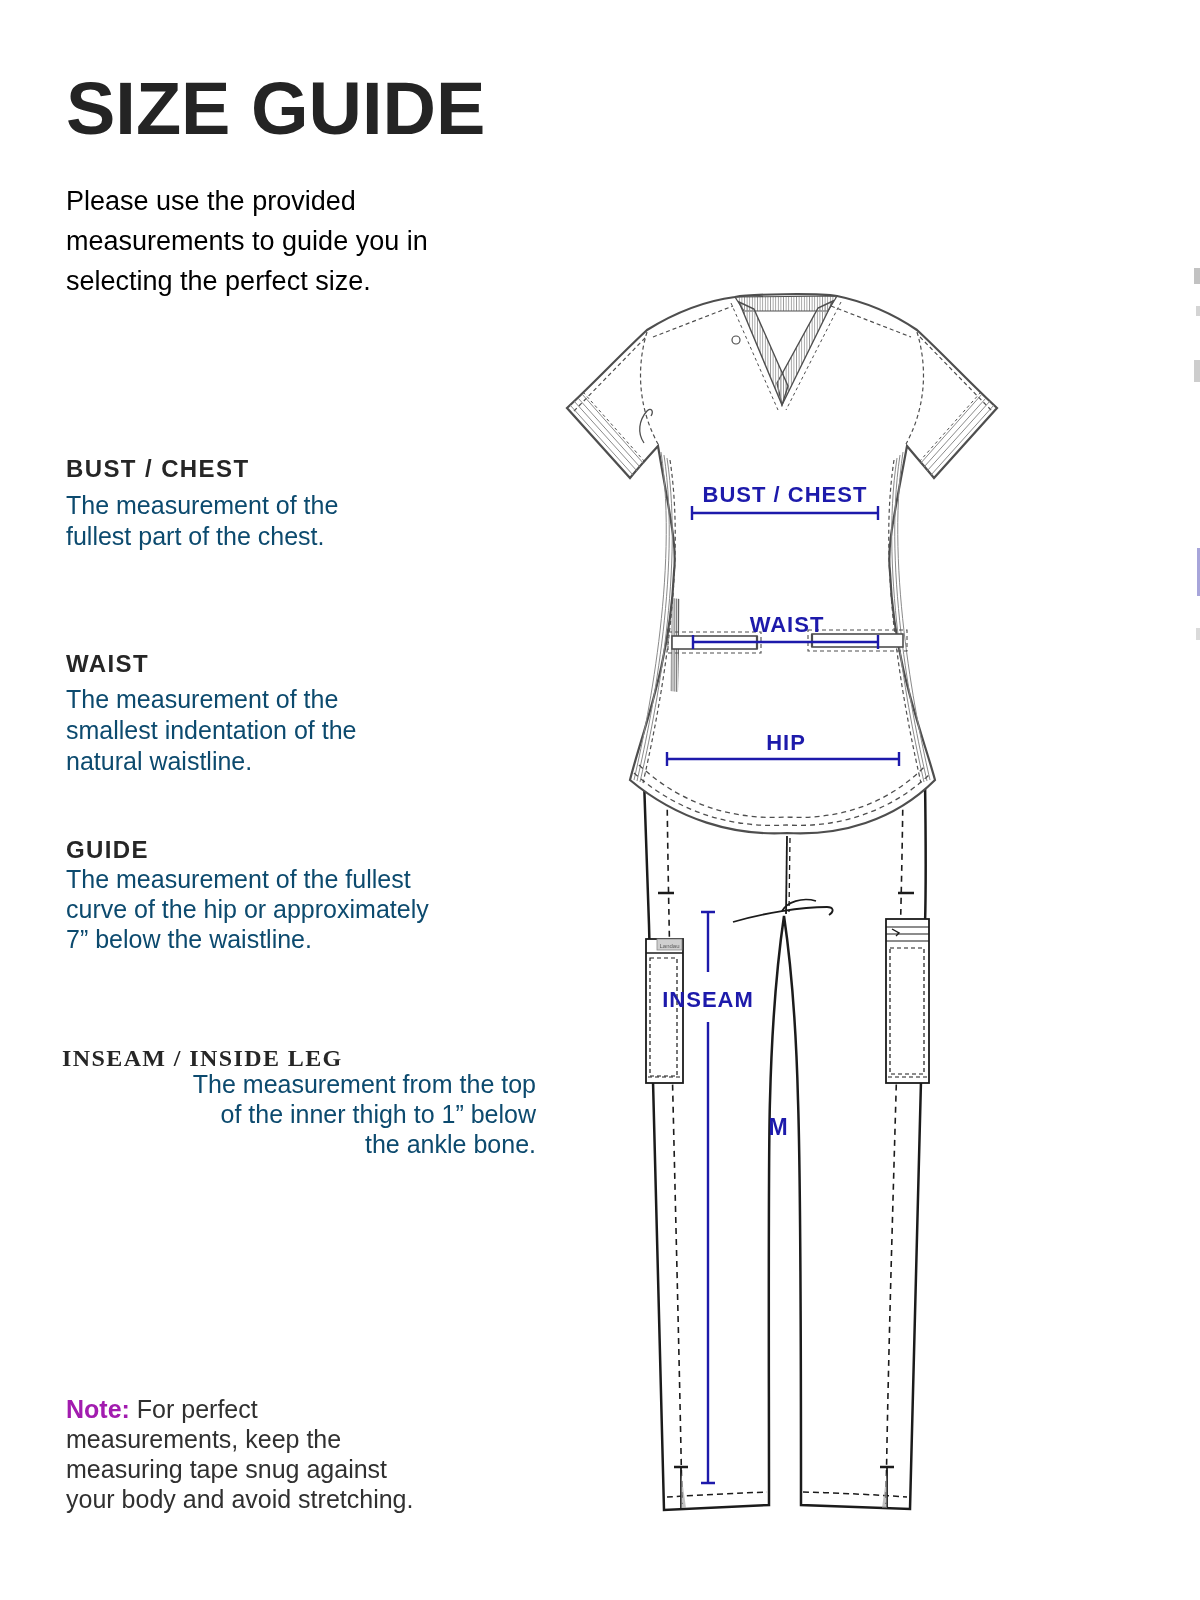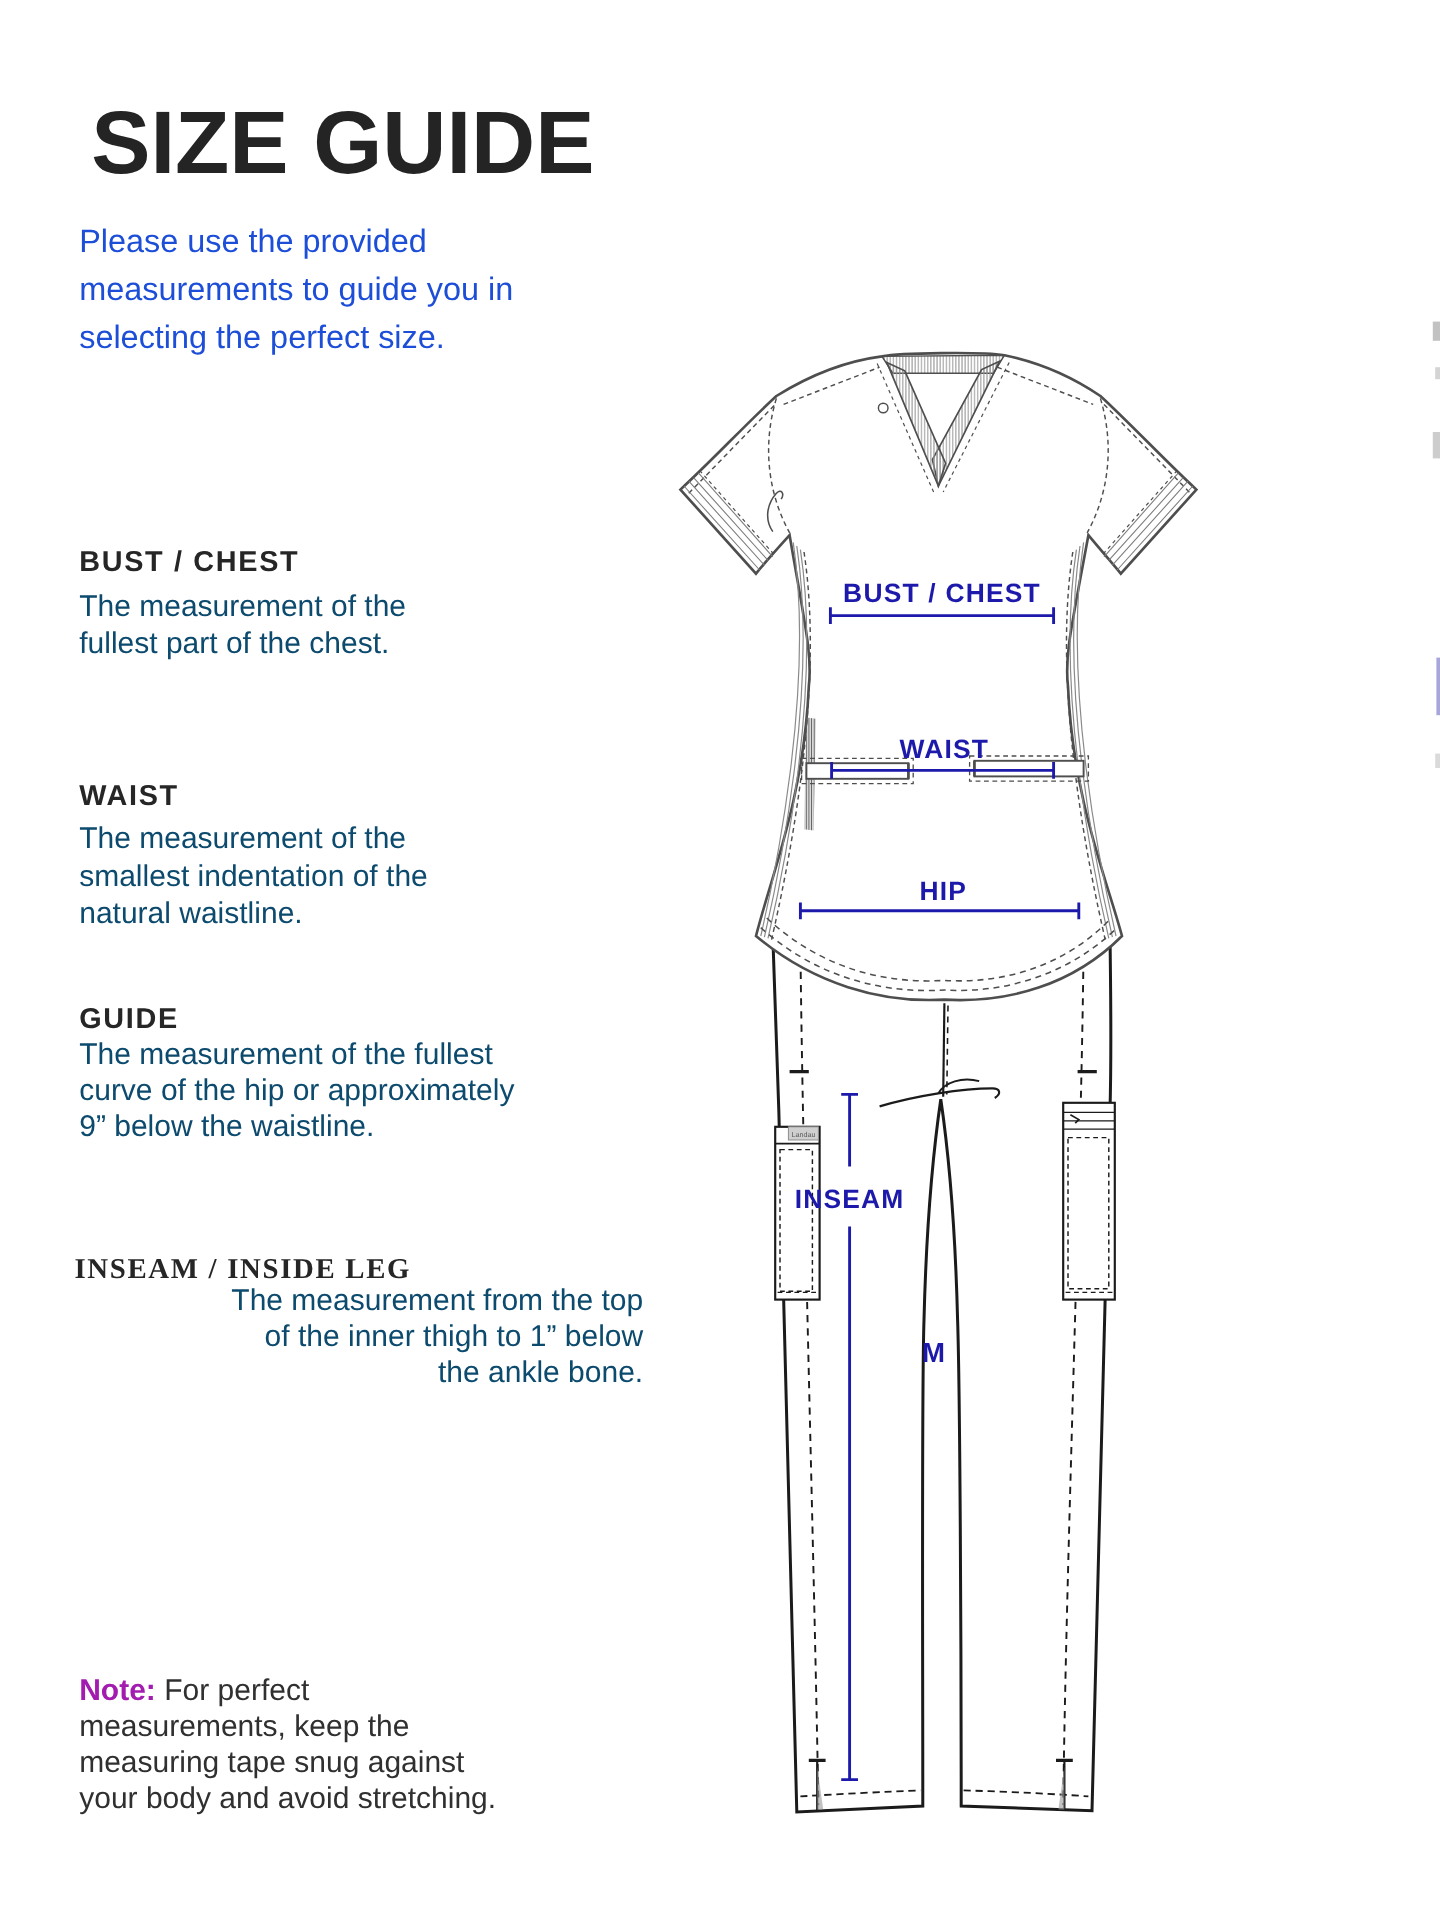--- a/index.html
+++ b/index.html
@@ -1,20 +1,20 @@
 <!DOCTYPE html>
 <html><head>
 <meta charset="utf-8">
 <style>
   html,body{margin:0;padding:0;background:#ffffff;}
   body{width:1200px;height:1600px;position:relative;overflow:hidden;
        font-family:"Liberation Sans", sans-serif;color:#2b2b2b;}
   .abs{position:absolute;}
-  h1.title{margin:10px;font-size:74px;font-weight:700;letter-spacing:0px;color:#242424;line-height:1;}
-  .intro{margin:0;font-size:27px;line-height:40px;color:#1d4ed8;white-space:pre-line;}
+  h1.title{margin:0;font-size:74px;font-weight:700;letter-spacing:0px;color:#242424;line-height:1;}
+  .intro{margin:0;font-size:27px;line-height:40px;color:#000000;white-space:pre-line;}
   .sec-h{margin:0;font-size:24px;font-weight:700;letter-spacing:1.4px;color:#262626;}
   .sec-b{margin:0;font-size:25px;line-height:31px;color:#0c4a6e;white-space:pre-line;}
   .note{margin:0;font-size:25px;line-height:30px;color:#303030;white-space:pre-line;}
   .note b{font-weight:700;color:#a21caf;}
   .edge{position:absolute;}
   svg text{font-family:"Liberation Sans", sans-serif;}
   .mlabel{font-size:22px;font-weight:700;letter-spacing:1px;}
   .msize{font-size:23px;font-weight:700;}
   .tag{font-size:6px;fill:#5a5a5a;}
 </style>
@@ -40,21 +40,21 @@
 </div>
 <p class="sec-b abs" style="left:66px;top:684px;width:460px;">The measurement of the
 smallest indentation of the
 natural waistline.</p>
 
 <div class="abs" style="left:66px;top:836px;">
   <p class="sec-h">GUIDE</p>
 </div>
 <p class="sec-b abs" style="left:66px;top:864px;width:470px;line-height:30px;">The measurement of the fullest
 curve of the hip or approximately
-9” below the waistline.</p>
+7” below the waistline.</p>
 
 <div class="abs" style="left:62px;top:1045px;font-family:Liberation Serif, serif;">
   <p class="sec-h">INSEAM / INSIDE LEG</p>
 </div>
 <p class="sec-b abs" style="left:66px;top:1069px;width:470px;line-height:30px;text-align:right;">The measurement from the top
 of the inner thigh to 1” below
 the ankle bone.</p>
 
 <p class="note abs" style="left:66px;top:1394px;width:450px;"><b>Note:</b><span> For perfect
 measurements, keep the

